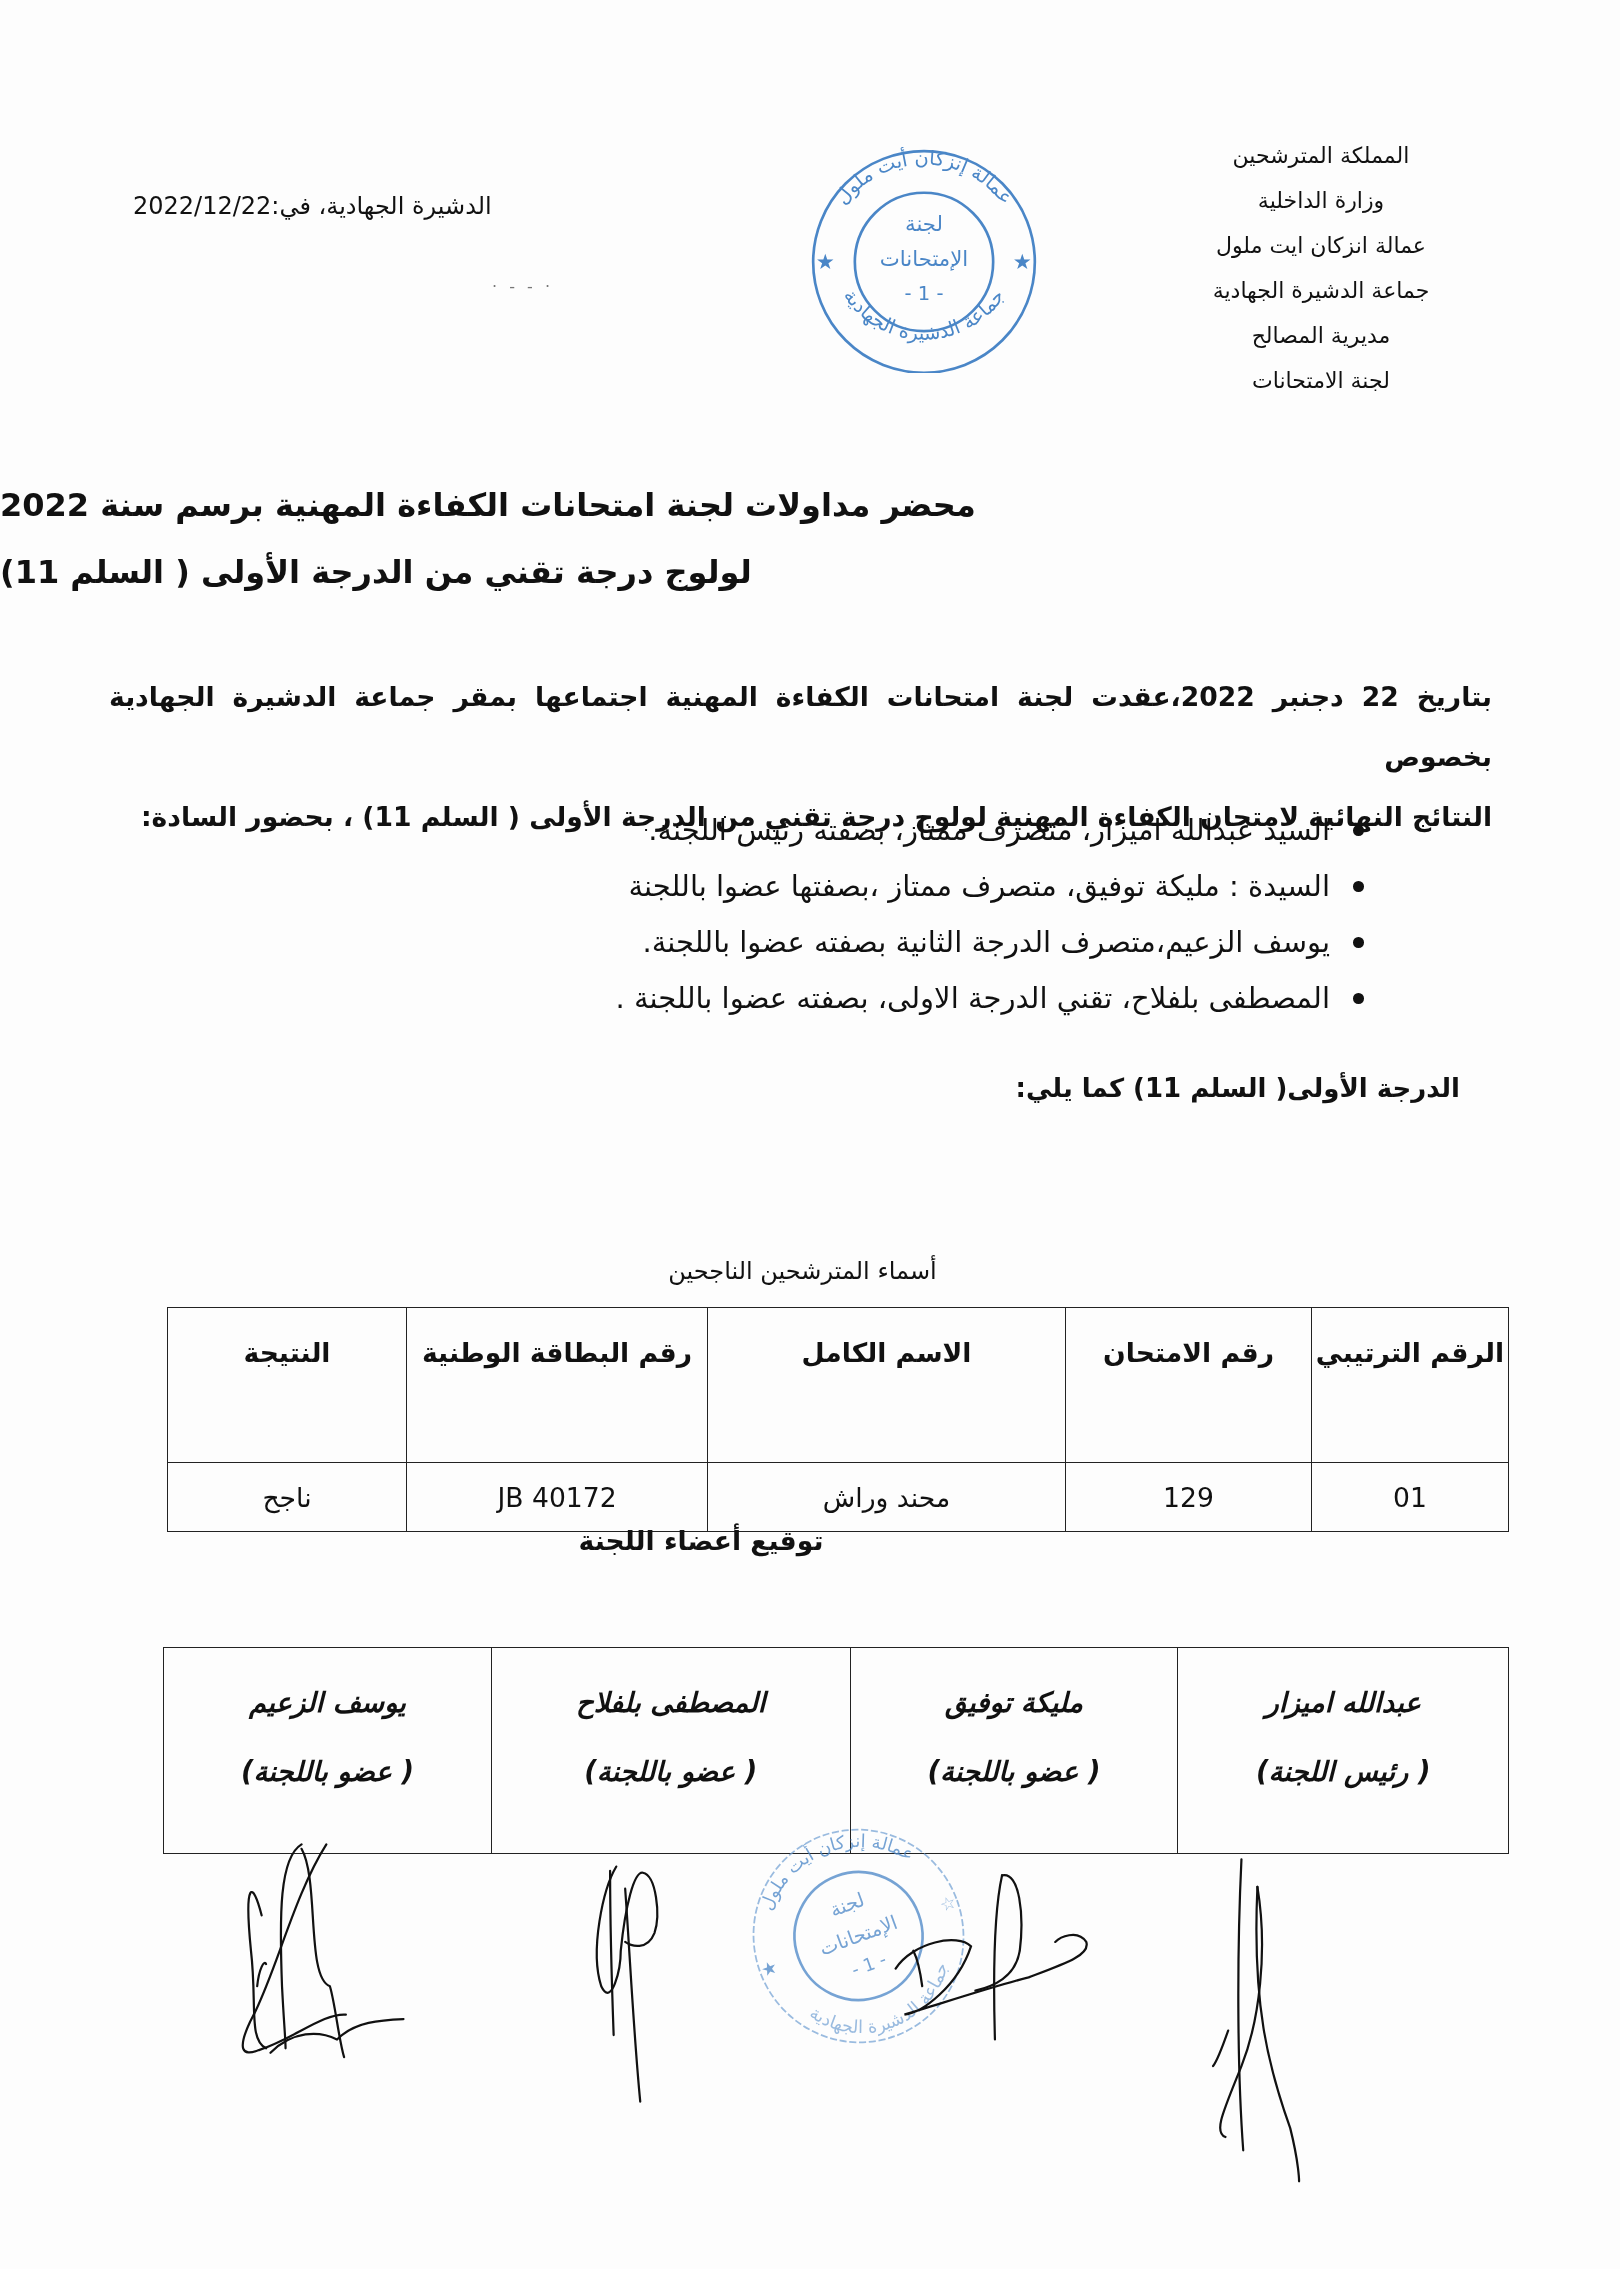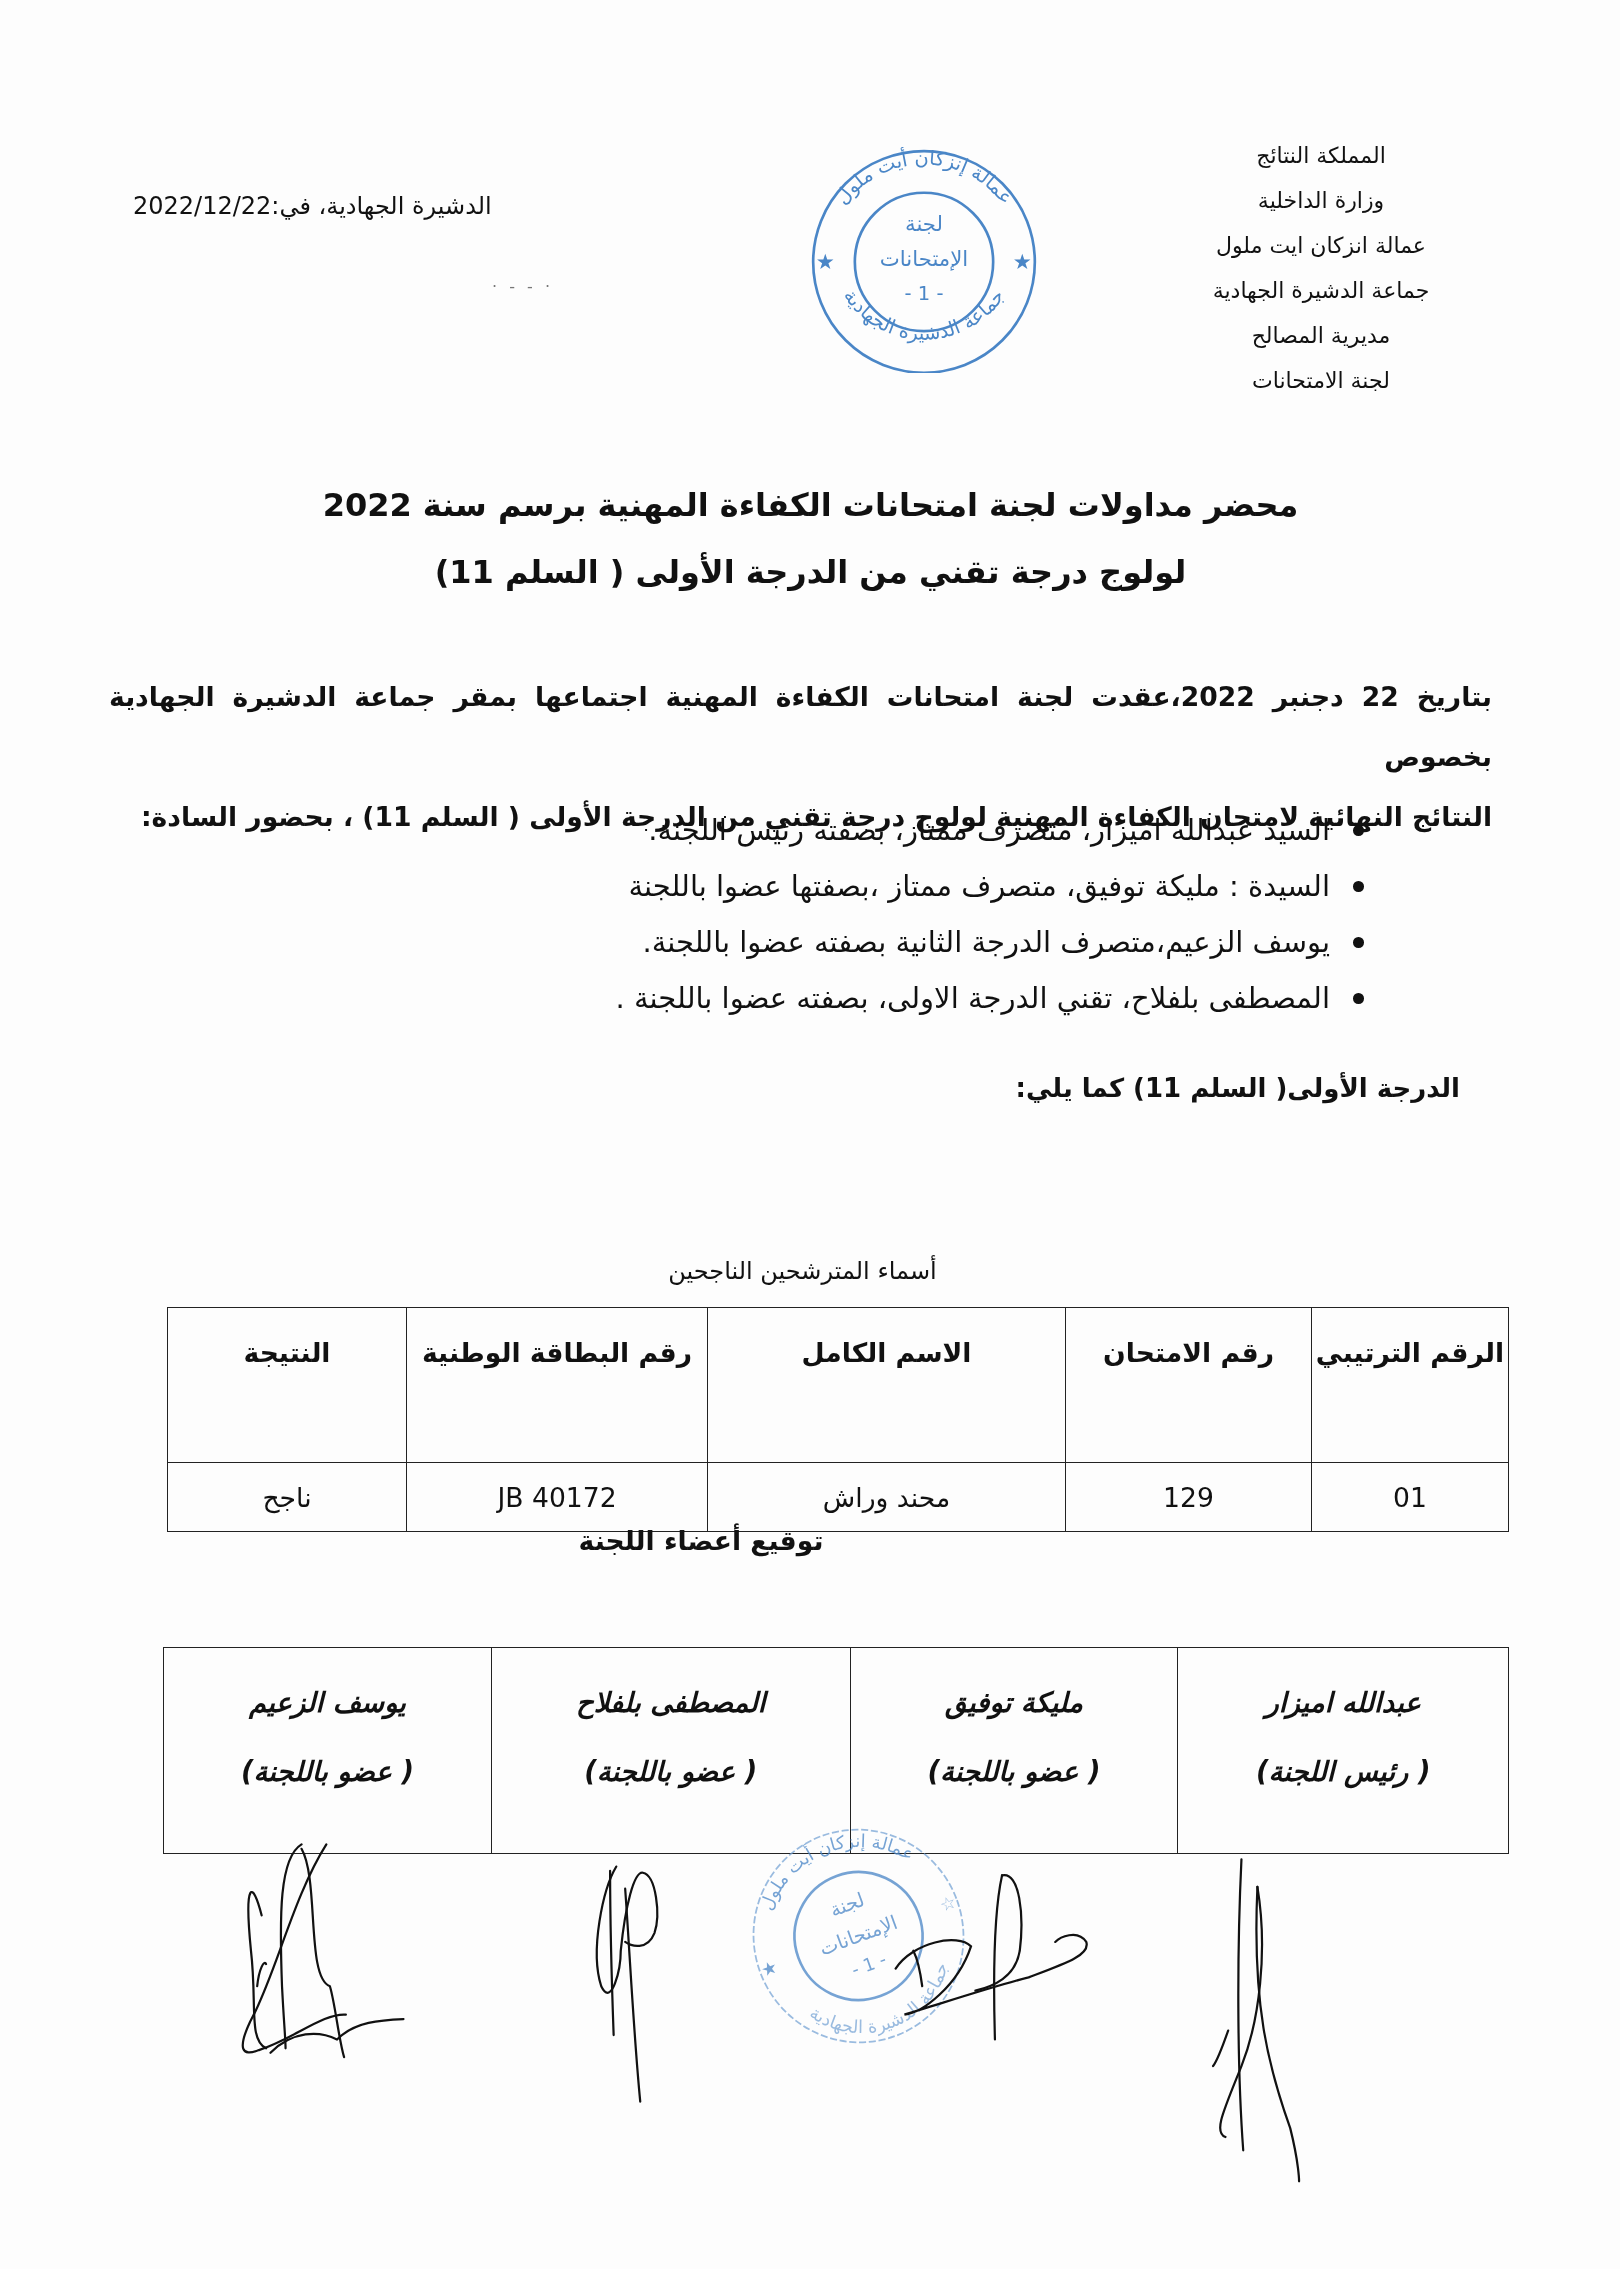--- a/index.html
+++ b/index.html
@@ -10,21 +10,21 @@
     }
     .abs { position: absolute; }
     .rtl { direction: rtl; }
     .header-block {
       right: 167px; top: 133px; width: 266px; text-align: center;
       font-size: 22px; line-height: 45px;
     }
     .date-line { left: 133px; top: 192px; font-size: 24px; direction: rtl; white-space: nowrap; }
     .dots { left: 492px; top: 277px; font-size: 16px; color: #777; letter-spacing: 3.5px; }
     .title-block {
-      left: 0; width: 1621px; top: 472px; text-align: center;
+      left: 0; width: 1621px; top: 472px; text-align: left;
       font-size: 32px; font-weight: bold; line-height: 67px;
     }
     .intro {
       right: 129px; top: 667px; width: 1383px; font-size: 26.6px; line-height: 60px;
       text-align: justify; direction: rtl; font-weight: bold;
     }
     .intro .l1 { display: block; text-align-last: justify; }
     .bullets {
       right: 257px; top: 802px; width: 887px; direction: rtl;
       font-size: 29px; line-height: 56px; margin: 0; padding: 0; list-style: none;
@@ -58,21 +58,21 @@
     table.sigs td { border: 1.8px solid #222; vertical-align: top; text-align: center; padding-top: 19.5px; line-height: 69px; font-weight: bold; font-style: italic; }
     .stamp { color: #4a86c7; }
     .stamp-top { left: 791px; top: 142px; }
     .stamp-bottom { left: 743px; top: 1825px; opacity: 0.75; }
     .signatures { left: 0; top: 0; width: 1621px; height: 2270px; pointer-events: none; }
   </style>
 </head>
 <body>
 
 <div class="abs header-block rtl">
-  <div>المملكة النتائج</div>
+  <div>المملكة المترشحين</div>
   <div>وزارة الداخلية</div>
   <div>عمالة انزكان ايت ملول</div>
   <div>جماعة الدشيرة الجهادية</div>
   <div>مديرية المصالح</div>
   <div>لجنة الامتحانات</div>
 </div>
 
 <div class="abs date-line">الدشيرة الجهادية، في:2022/12/22</div>
 <div class="abs dots">· - - ·</div>
 

